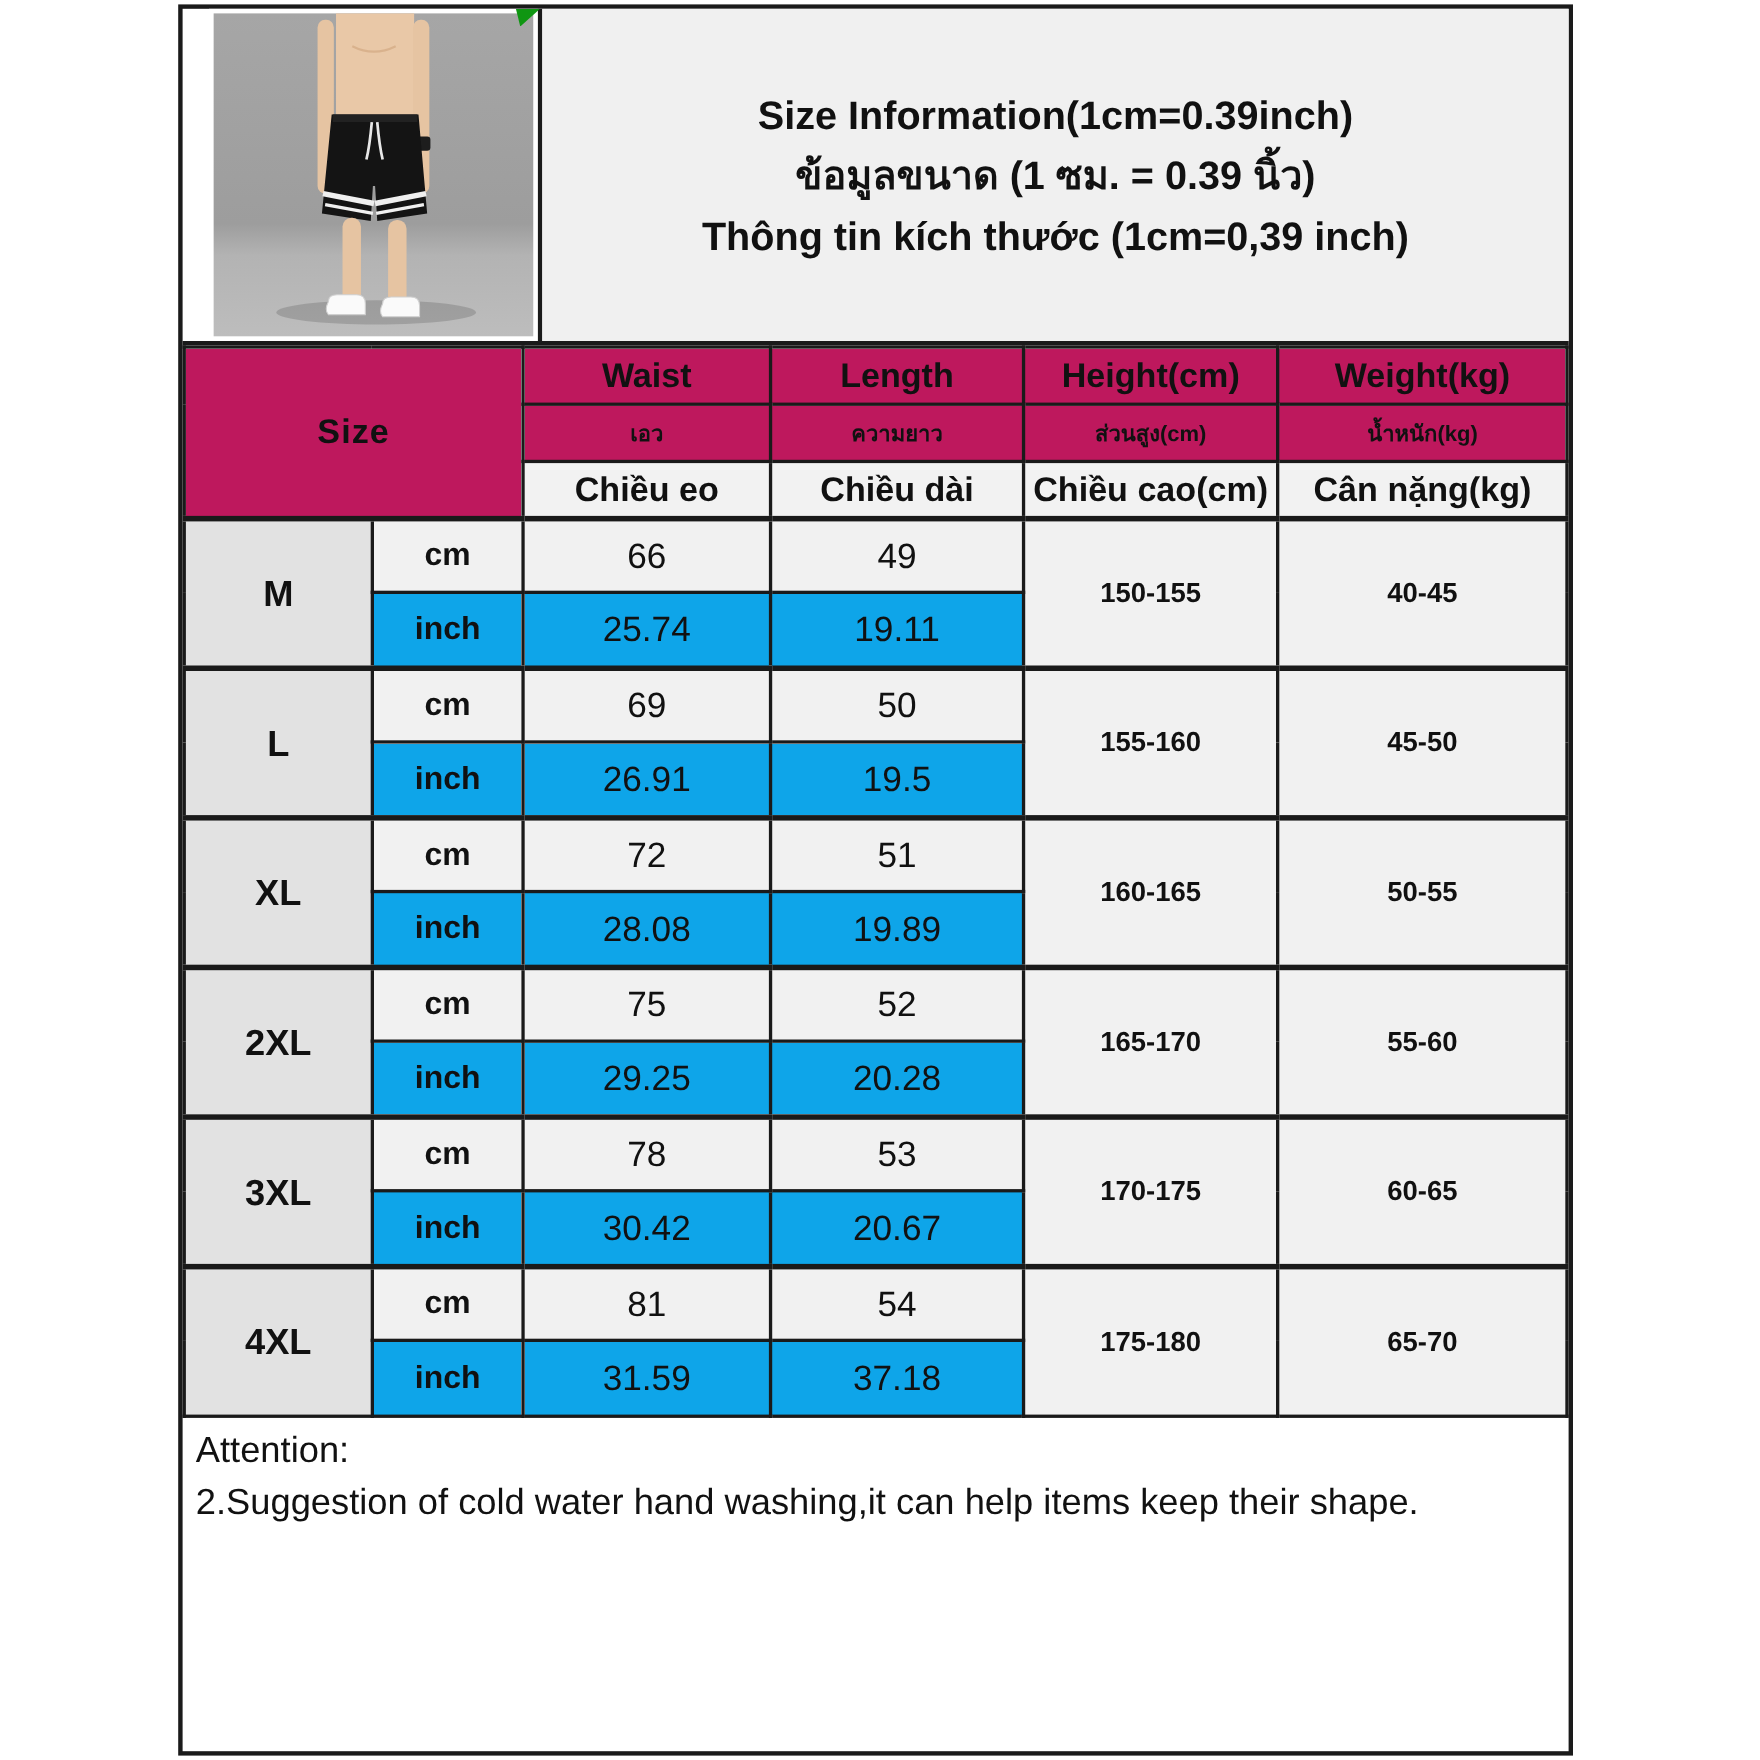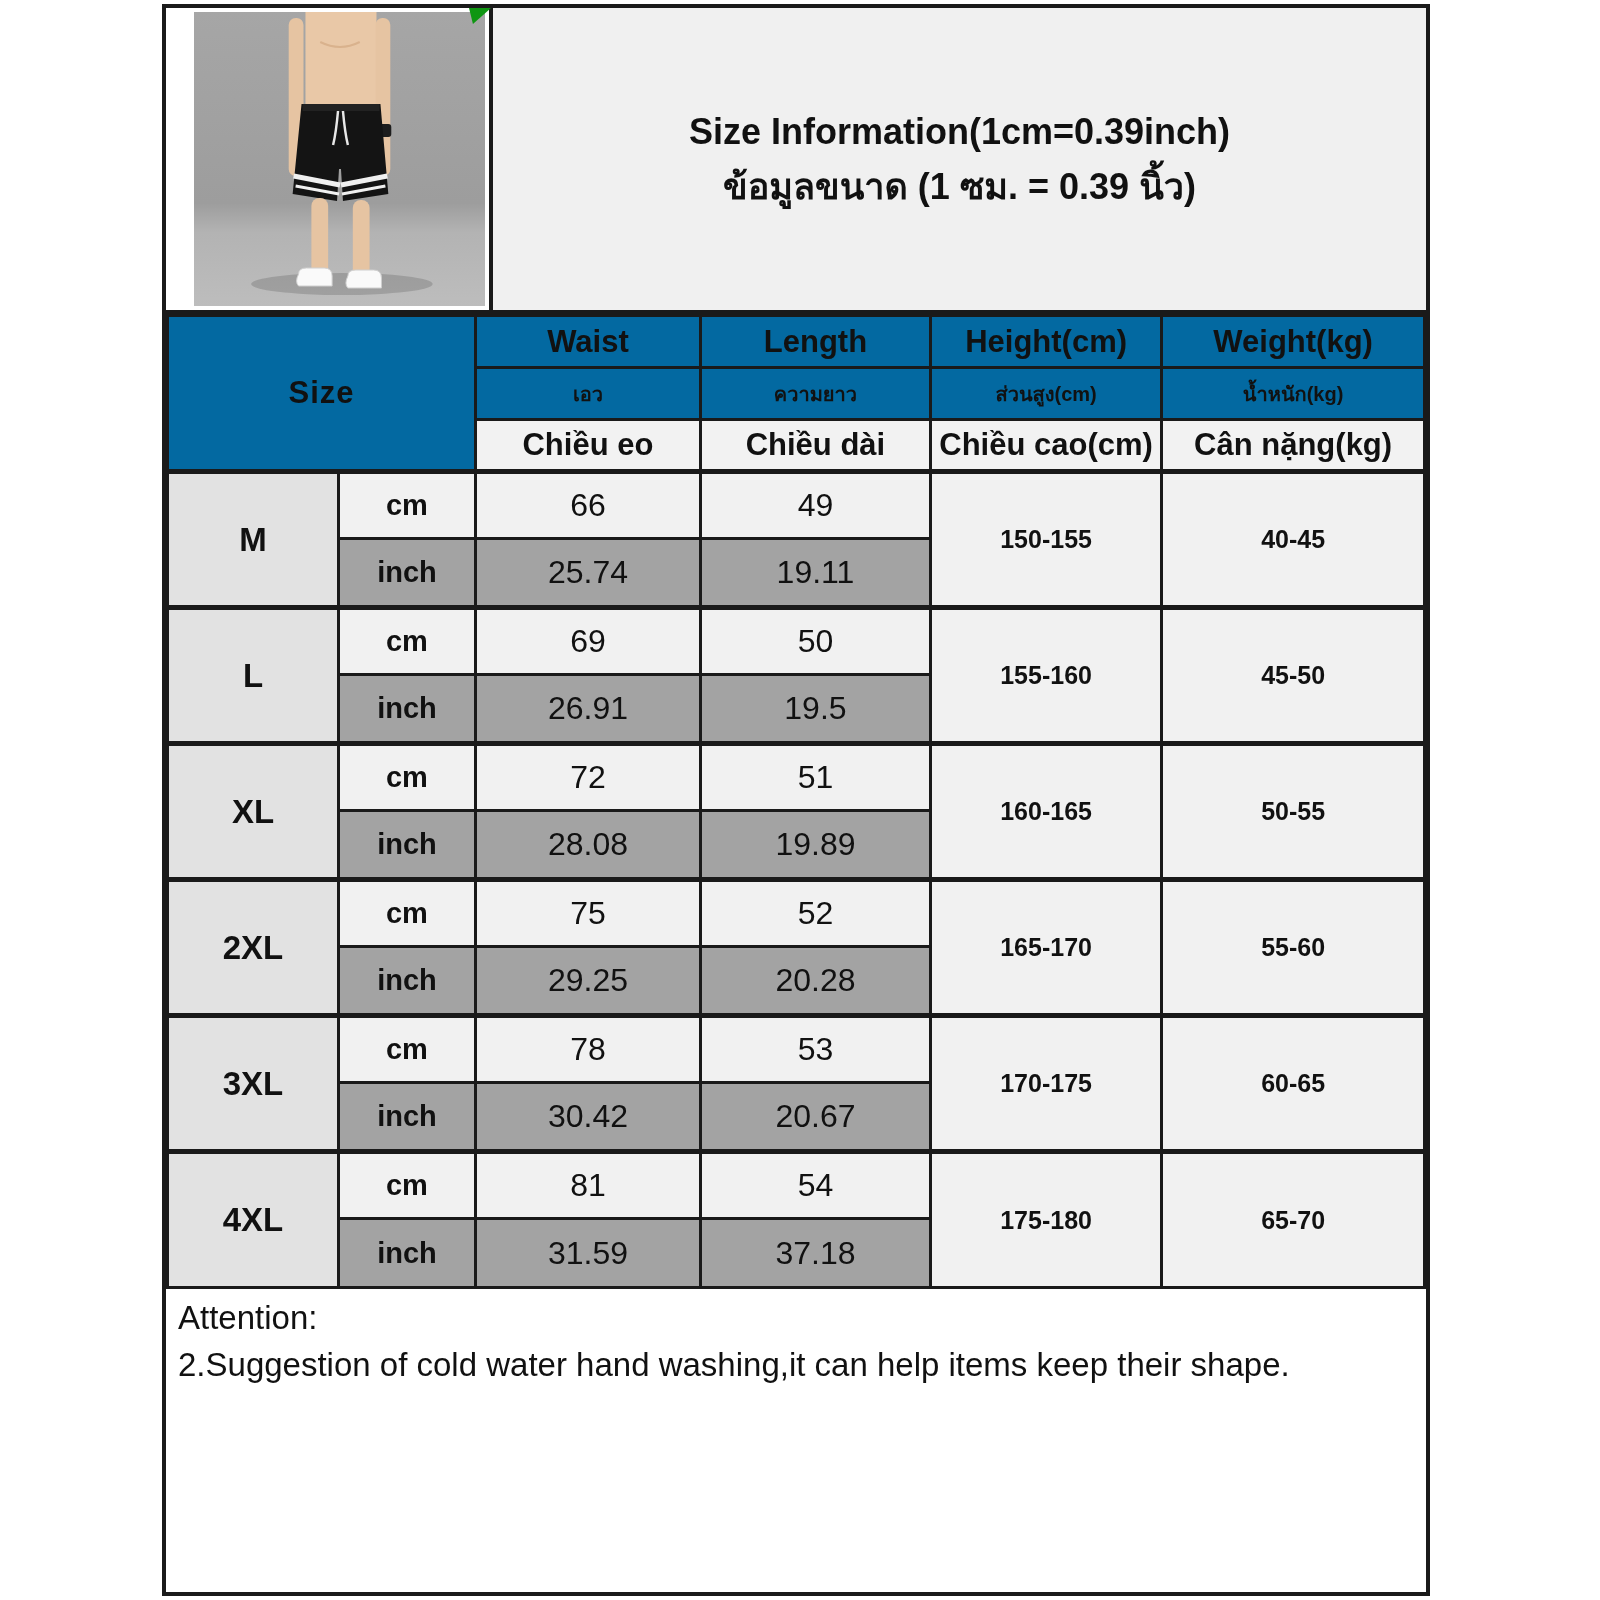--- a/index.html
+++ b/index.html
@@ -72,38 +72,38 @@
   table.size-table col.c-length{width:18.3%;}
   table.size-table col.c-height{width:18.4%;}
   table.size-table col.c-weight{width:20.9%;}
   table.size-table td{
     border:3px solid #1a1a1a;
     text-align:center;
     vertical-align:middle;
     padding:0;
     overflow:hidden;
   }
-  tr.hdr-en td,tr.hdr-th td{background:#0369a1;}
+  tr.hdr-en td,tr.hdr-th td{background:#be185d;}
   tr.hdr-vi td{background:#f2f2f2;}
   tr.hdr-en{height:52px;}
   tr.hdr-th{height:52px;}
   tr.hdr-vi{height:52px;}
   tr.hdr-en td{font-weight:700;font-size:31px;}
   tr.hdr-th td{font-weight:700;font-size:20px;}
   tr.hdr-vi td{font-weight:700;font-size:31px;}
   td.size-head{
     background:#d8d8d8;
     font-weight:700;
     font-size:56px;
     letter-spacing:1px;
   }
   tr.cm-row{height:67px;}
   tr.inch-row{height:69px;}
   tr.cm-row td{background:#f1f1f1;text-align:center;}
-  tr.inch-row td{background:#a3a3a3;text-align:center;}
+  tr.inch-row td{background:#0ea5e9;text-align:center;}
   td.size-cell{
     background:#e2e2e2 !important;
     font-weight:700;
     font-size:33px;
   }
   td.unit-cell{font-weight:700;font-size:29px;}
   td.num-cell{font-weight:400;font-size:32px;}
   td.range-cell{background:#f1f1f1 !important;font-weight:700;font-size:25px;}
   tr.group-start td{border-top:5px solid #1a1a1a;}
   
@@ -155,20 +155,21 @@
         <rect x="119" y="186" width="17" height="82" rx="8" fill="#e6c4a2"></rect>
         <rect x="161" y="188" width="17" height="80" rx="8" fill="#e6c4a2"></rect>
 
         <path d="M106,262 q0,-6 8,-6 h18 q8,0 8,8 v10 h-34 q-4,-4 0,-12" fill="#fafafa" stroke="#d0d0d0" stroke-width="1"></path>
         <path d="M156,264 q0,-6 8,-6 h18 q8,0 8,8 v10 h-34 q-4,-4 0,-12" fill="#fafafa" stroke="#d0d0d0" stroke-width="1"></path>
       </svg>
     </div>
     <div class="title-cell">
       <div class="title-line">Size Information(1cm=0.39inch)</div>
       <div class="title-line">ข้อมูลขนาด (1 ซม. = 0.39 นิ้ว)</div>
+      <div class="title-line">Thông tin kích thước (1cm=0,39 inch)</div>
     </div>
   </div>
   <div class="corner-flag"></div>
 
   <table class="size-table">
     <colgroup>
       <col class="c-size">
         <col class="c-unit">
         <col class="c-waist">
       <col class="c-length">

